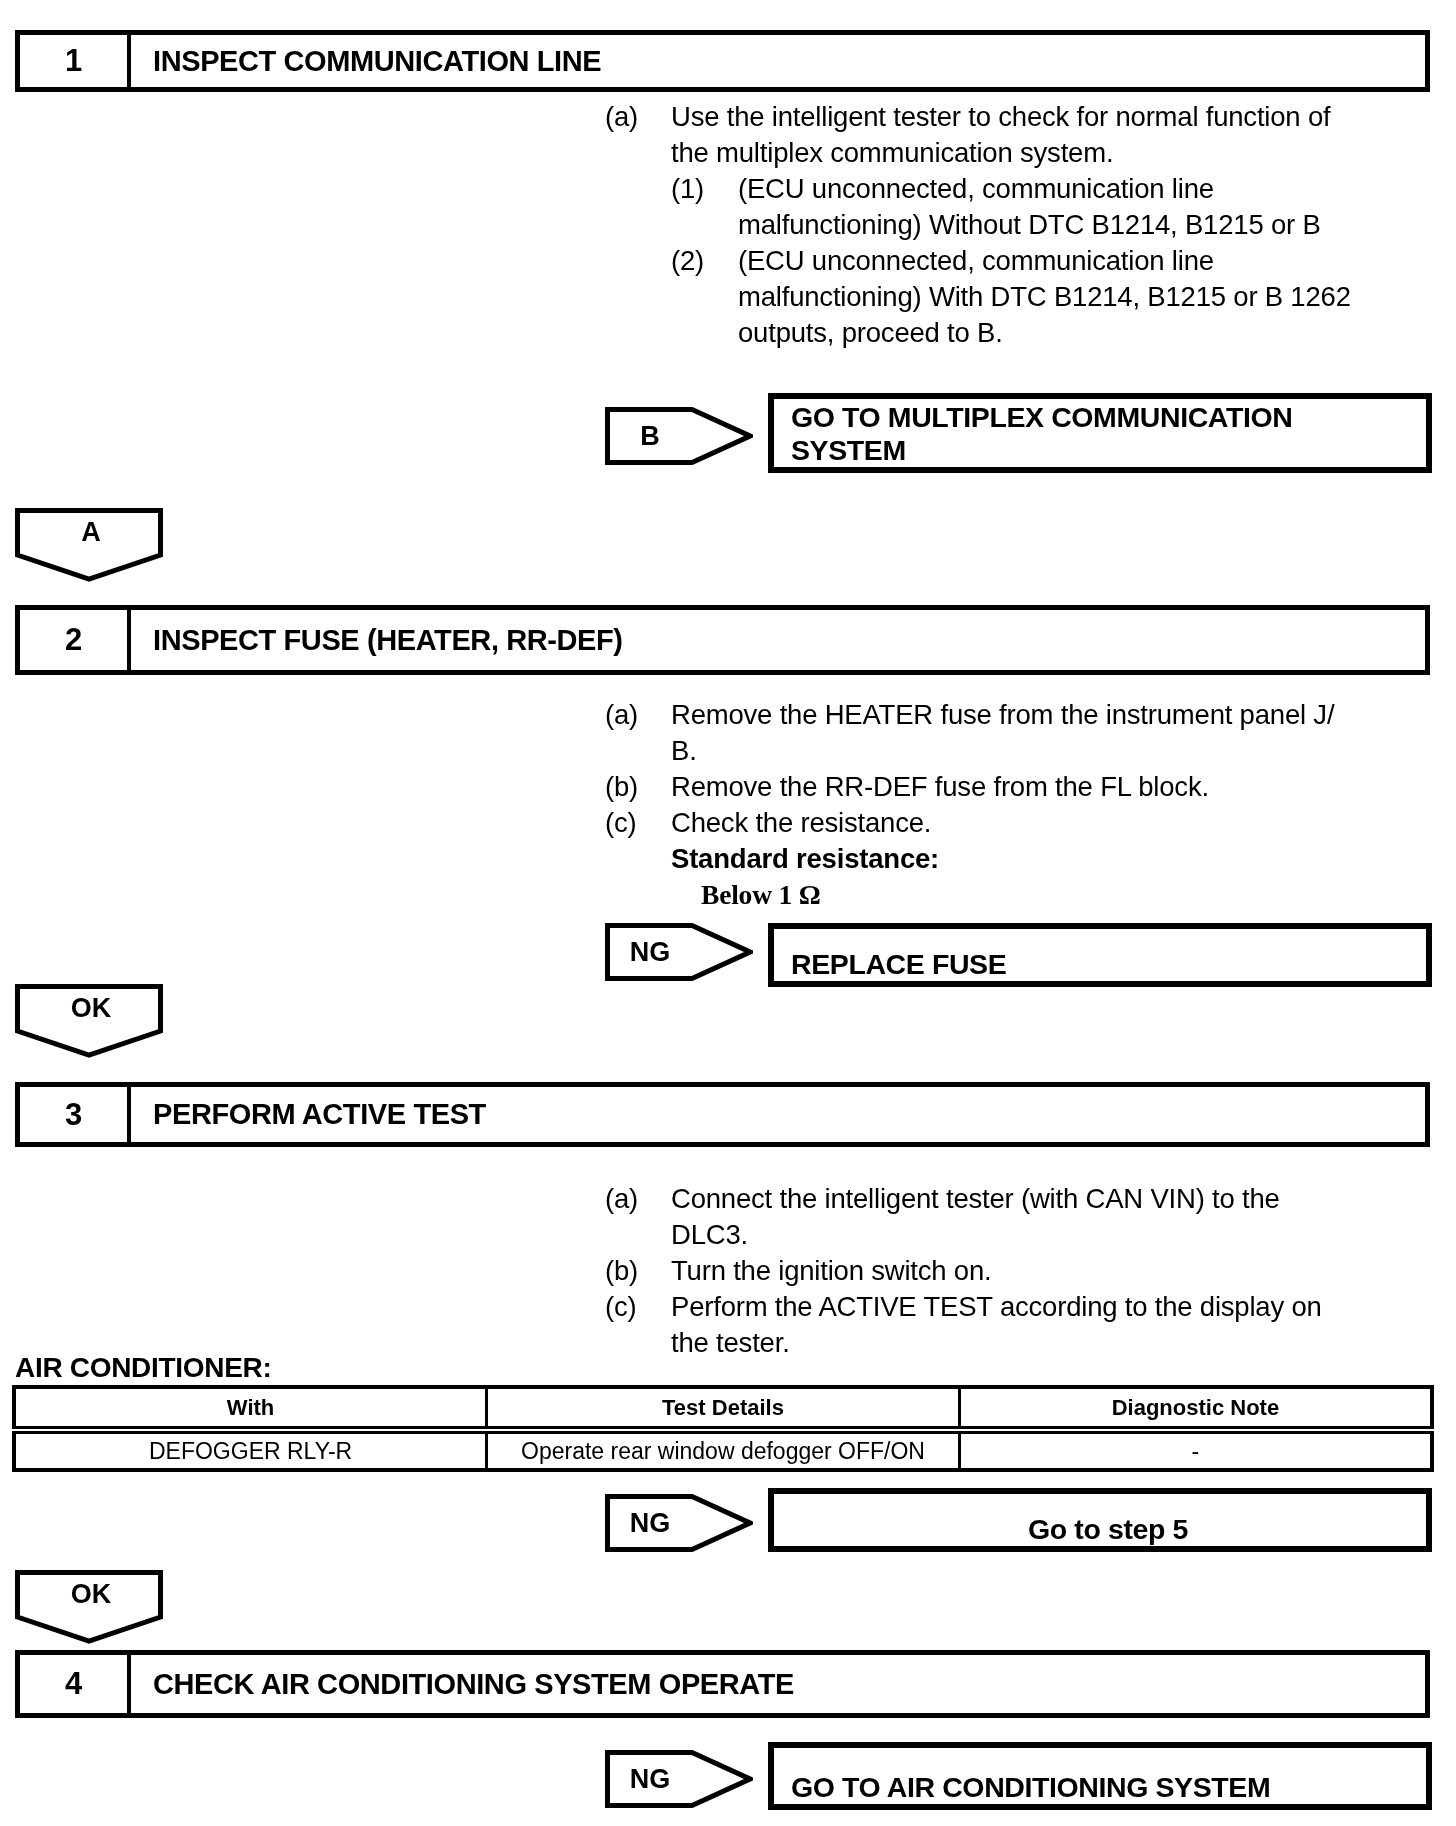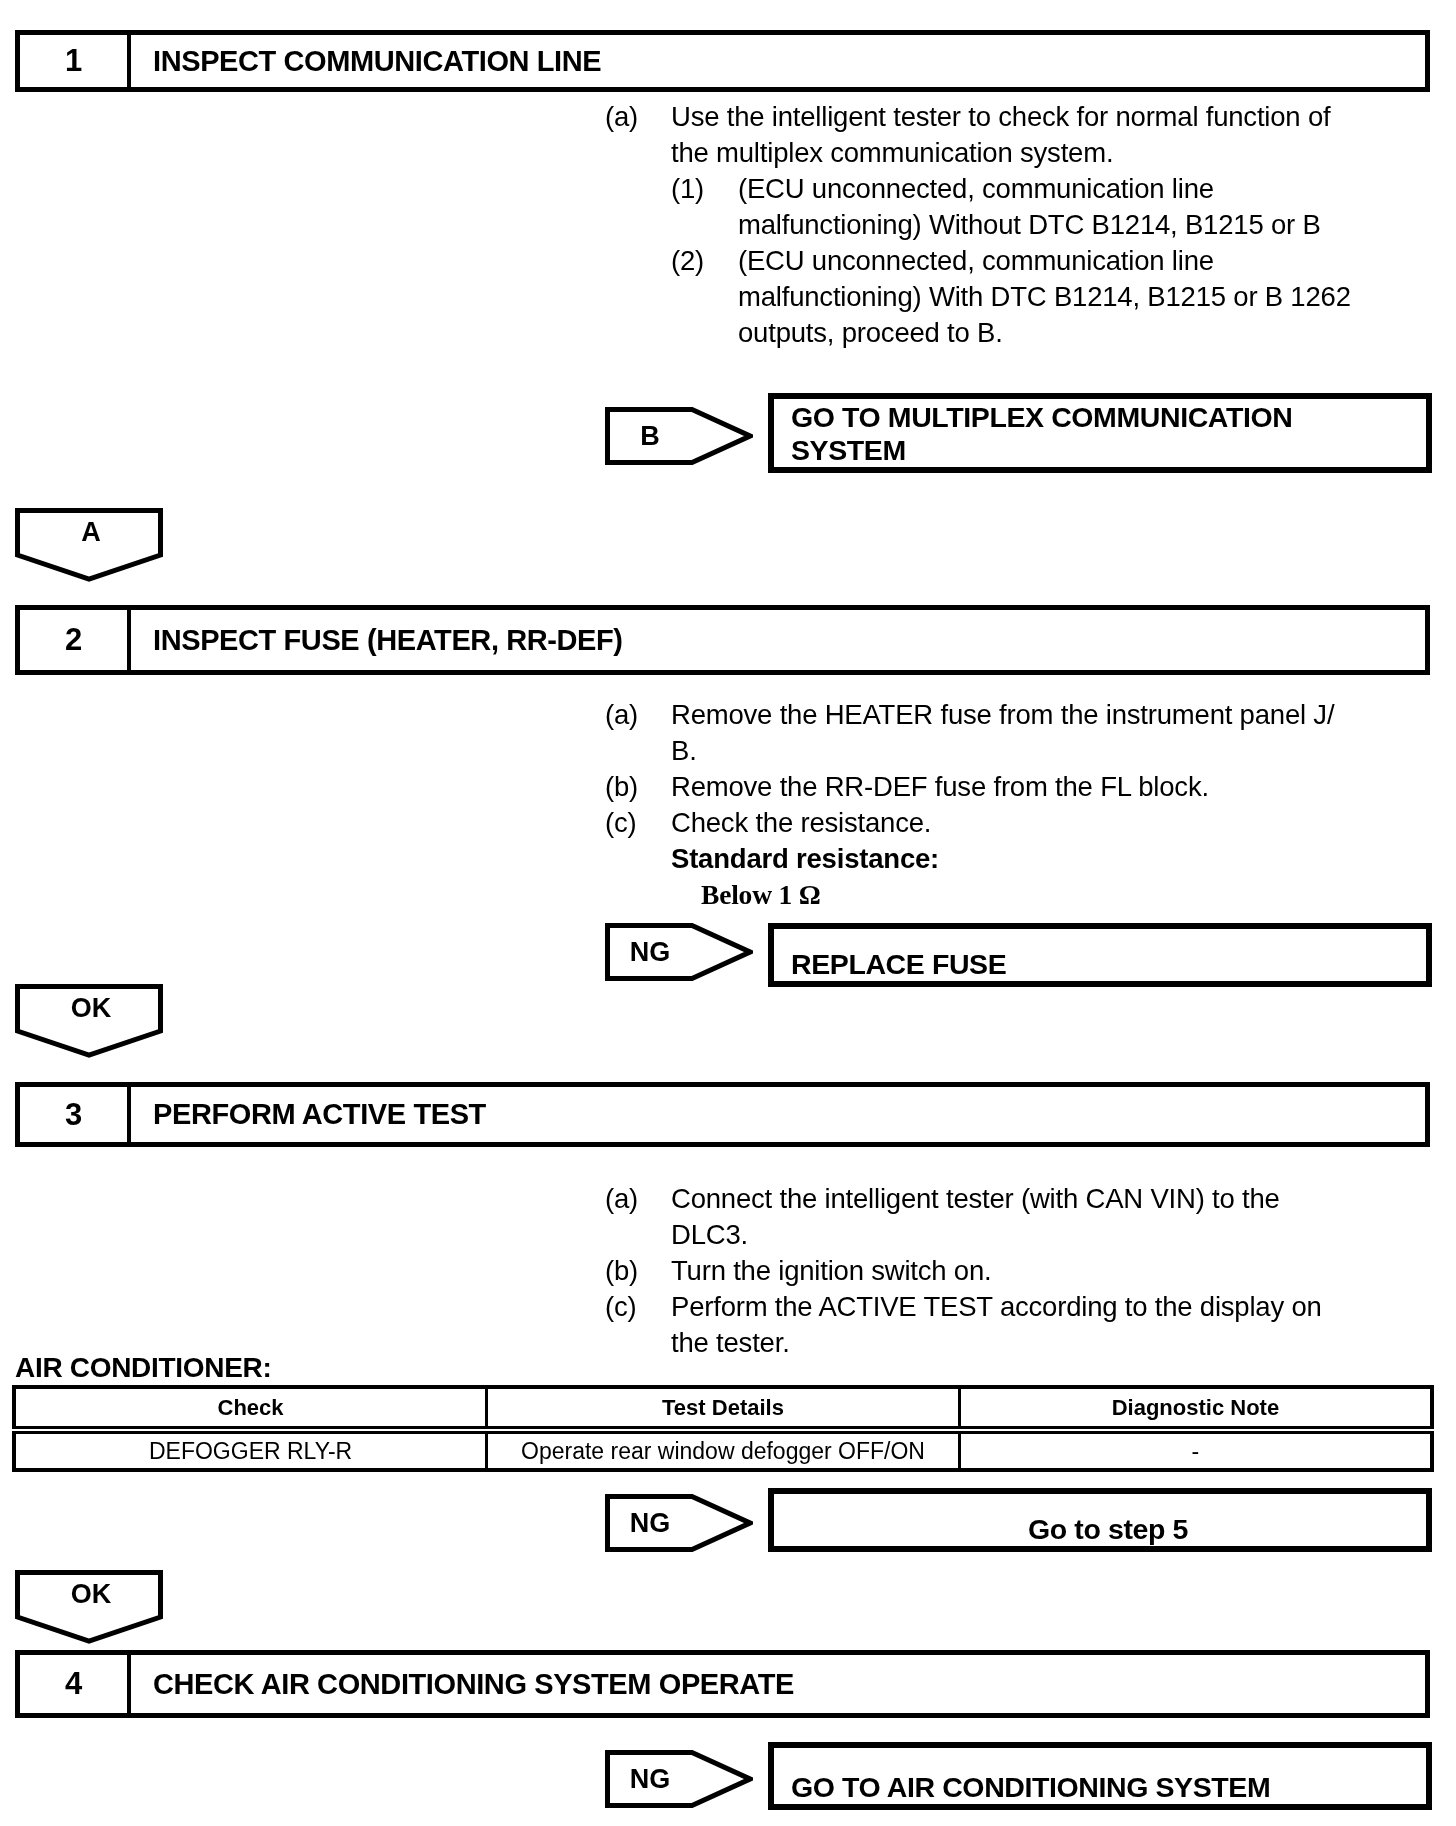--- a/index.html
+++ b/index.html
@@ -185,21 +185,21 @@
         <span class="m"></span>
         <span>the tester.</span>
       </div>
   </div>
 
   <div class="acheading">AIR CONDITIONER:</div>
 
   <table class="actable">
     <tbody>
         <tr>
-      <th>Check</th>
+      <th>With</th>
       <th>Test Details</th>
       <th>Diagnostic Note</th>
     </tr>
     <tr>
       <td>DEFOGGER RLY-R</td>
       <td>Operate rear window defogger OFF/ON</td>
       <td>-</td>
     </tr>
   </tbody>
     </table>

